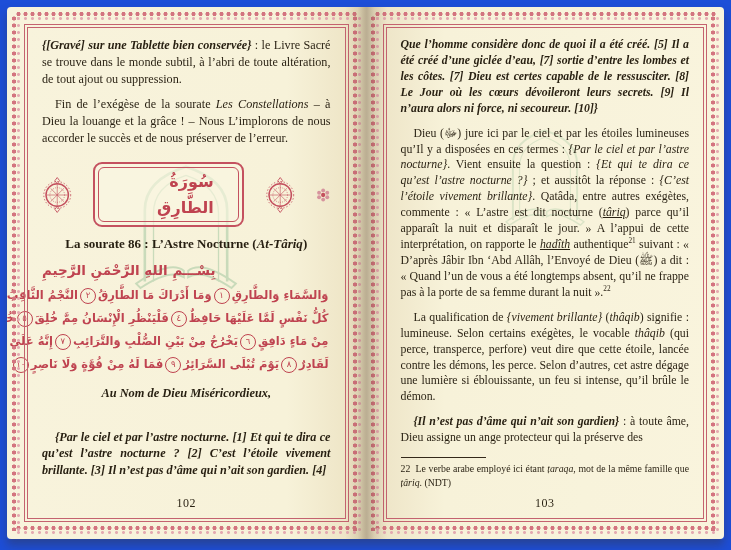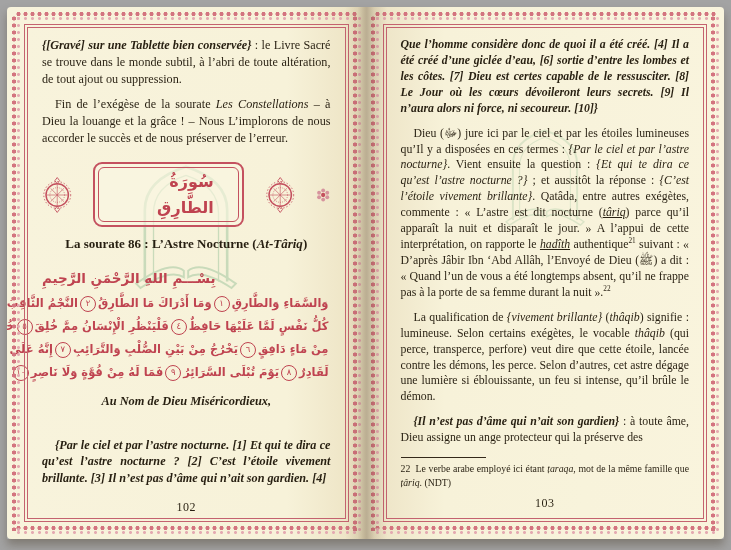--- a/index.html
+++ b/index.html
@@ -1,16 +1,16 @@
 <!DOCTYPE html>
 <html><head>
 <meta charset="utf-8">
 <style>
   html,body{margin:0;padding:0;}
-  .photo{position:relative;width:731px;height:550px;background:#a3a3a3;overflow:hidden;
+  .photo{position:relative;width:731px;height:550px;background:#1d4ed8;overflow:hidden;
          font-family:"Liberation Serif","DejaVu Serif",serif;}
   .spread{position:absolute;left:7px;top:7px;width:717px;height:532px;display:flex;
           box-shadow:0 6px 9px rgba(60,45,25,.35);}
   .page{position:relative;width:50%;height:100%;overflow:hidden;}
   .page.left{background:linear-gradient(to right,#f8f3dc 0%,#f7f2d9 78%,#ece2c2 99%);border-radius:4px 0 0 4px;}
   .page.right{background:linear-gradient(to left,#f9f4dd 0%,#f7f2d9 78%,#ece2c4 99%);border-radius:0 4px 4px 0;}
 
   
   .orn{position:absolute;z-index:3;}
   .orn.h{left:8px;right:8px;height:10px;
@@ -39,21 +39,21 @@
 
   .seg-r{} .seg-i{font-style:italic} .seg-b{font-weight:700}
   .seg-bi{font-weight:700;font-style:italic}
   .seg-iu{font-style:italic;text-decoration:underline}
   .seg-sup{vertical-align:super;font-size:.62em;line-height:0;}
 
   .cartouche{display:flex;align-items:center;justify-content:space-between;gap:21px;margin:6px 0 5px;}
   .cart-box{border:2px solid #c4515f;border-radius:9px;padding:3px;background:rgba(250,246,226,.6);}
   .cart-box-inner{border:1px solid #c4515f;border-radius:6px;padding:1px 24px;
       font-family:"DejaVu Sans",sans-serif;font-weight:700;font-size:16px;line-height:1.6;color:#bf4350;}
-  .heading{text-align:center;font-weight:700;font-size:13px;line-height:1.5;margin:2px 0 10px;}
+  .heading{text-align:center;font-weight:700;font-size:13px;line-height:1.5;margin:2px 0 2px;}
   .heading .line2{font-style:italic;}
 
   .basmala{text-align:left;color:#bf4350;font-family:"DejaVu Sans",sans-serif;font-weight:700;
            font-size:13.5px;line-height:1.6;margin:4px 0 3px;}
   .verses{display:flex;flex-direction:column;margin:0 2px 7px;}
   .verse-row{display:flex;justify-content:space-between;align-items:center;color:#bf4350;
              font-family:"DejaVu Sans",sans-serif;font-weight:700;font-size:11.5px;line-height:2;}
   .ayah-text{white-space:nowrap;}
   .ayah-num{flex:0 0 auto;width:14px;height:14px;border:1px solid #bf4350;border-radius:50%;
             font-size:8.5px;line-height:13px;text-align:center;font-weight:400;margin:0 2px;}
@@ -187,21 +187,21 @@
       <svg class="watermark" width="130" height="155" viewBox="0 0 120 140">
         <g fill="none" stroke="#9cc49c" stroke-width="2.4">
           <path d="M22 118 V52 Q22 24 60 12 Q98 24 98 52 V118"></path>
           <path d="M30 118 V55 Q30 30 60 20 Q90 30 90 55 V118" stroke-width="1.2"></path>
           <path d="M14 120 Q45 98 58 108 L58 114 Q45 106 18 124 Z" stroke-width="1.8"></path>
           <path d="M106 120 Q75 98 62 108 L62 114 Q75 106 102 124 Z" stroke-width="1.8"></path>
         </g>
       </svg>
 
       <div class="content">
-        <p class="bodytext"><span class="seg-bi">Que l’homme considère donc de quoi il a été créé. [4] Il a été créé d’une giclée d’eau, [6] sortie d’entre les lombes et les côtes. [7] Dieu est certes capable de le ressusciter. [8] Le Jour où les cœurs dévoileront leurs secrets. [9] Il n’aura alors ni force, ni secoureur. [10]}</span></p>
+        <p class="bodytext"><span class="seg-bi">Que l’homme considère donc de quoi il a été créé. [5] Il a été créé d’une giclée d’eau, [7] sortie d’entre les lombes et les côtes. [7] Dieu est certes capable de le ressusciter. [8] Le Jour où les cœurs dévoileront leurs secrets. [9] Il n’aura alors ni force, ni secoureur. [10]}</span></p>
         <p class="bodytext indent"><span class="seg-r">Dieu (ﷻ) jure ici par le ciel et par les étoiles lumineuses qu’Il y a disposées en ces termes : </span><span class="seg-i">{Par le ciel et par l’astre nocturne}</span><span class="seg-r">. Vient ensuite la question : </span><span class="seg-i">{Et qui te dira ce qu’est l’astre nocturne ?}</span><span class="seg-r"> ; et aussitôt la réponse : </span><span class="seg-i">{C’est l’étoile vivement brillante}</span><span class="seg-r">. Qatâda, entre autres exégètes, commente : « L’astre est dit nocturne (</span><span class="seg-iu">târiq</span><span class="seg-r">) parce qu’il apparaît la nuit et disparaît le jour. »  A l’appui de cette interprétation, on rapporte le </span><span class="seg-iu">hadîth</span><span class="seg-r"> authentique</span><span class="seg-sup">21</span><span class="seg-r"> suivant : « D’après Jâbir Ibn ‘Abd Allâh, l’Envoyé de Dieu (ﷺ) a dit : « Quand l’un de vous a été longtemps absent, qu’il ne frappe pas à la porte de sa femme durant la nuit ».</span><span class="seg-sup">22</span></p>
         <p class="bodytext indent"><span class="seg-r">La qualification de </span><span class="seg-i">{vivement brillante}</span><span class="seg-r"> (</span><span class="seg-i">thâqib</span><span class="seg-r">) signifie : lumineuse. Selon certains exégètes, le vocable </span><span class="seg-i">thâqib</span><span class="seg-r"> (qui perce, transperce, perfore) veut dire que cette étoile, lancée contre les démons, les perce. Selon d’autres, cet astre dégage une lumière si éblouissante, un feu si intense, qu’il brûle le démon.</span></p>
         <p class="bodytext indent"><span class="seg-bi">{Il n’est pas d’âme qui n’ait son gardien}</span><span class="seg-r"> : à toute âme, Dieu assigne un ange protecteur qui la préserve des</span></p>
 
         <div class="footnotes">
           <div class="fn-rule"></div>
             <div class="footnote"><span class="seg-r">22&nbsp;&nbsp;Le verbe arabe employé ici étant </span><span class="seg-i">ṭaraqa</span><span class="seg-r">, mot de la même famille que </span><span class="seg-i">ṭâriq</span><span class="seg-r">. (NDT)</span></div>
           </div>
 
         <div class="pagenum">103</div>

